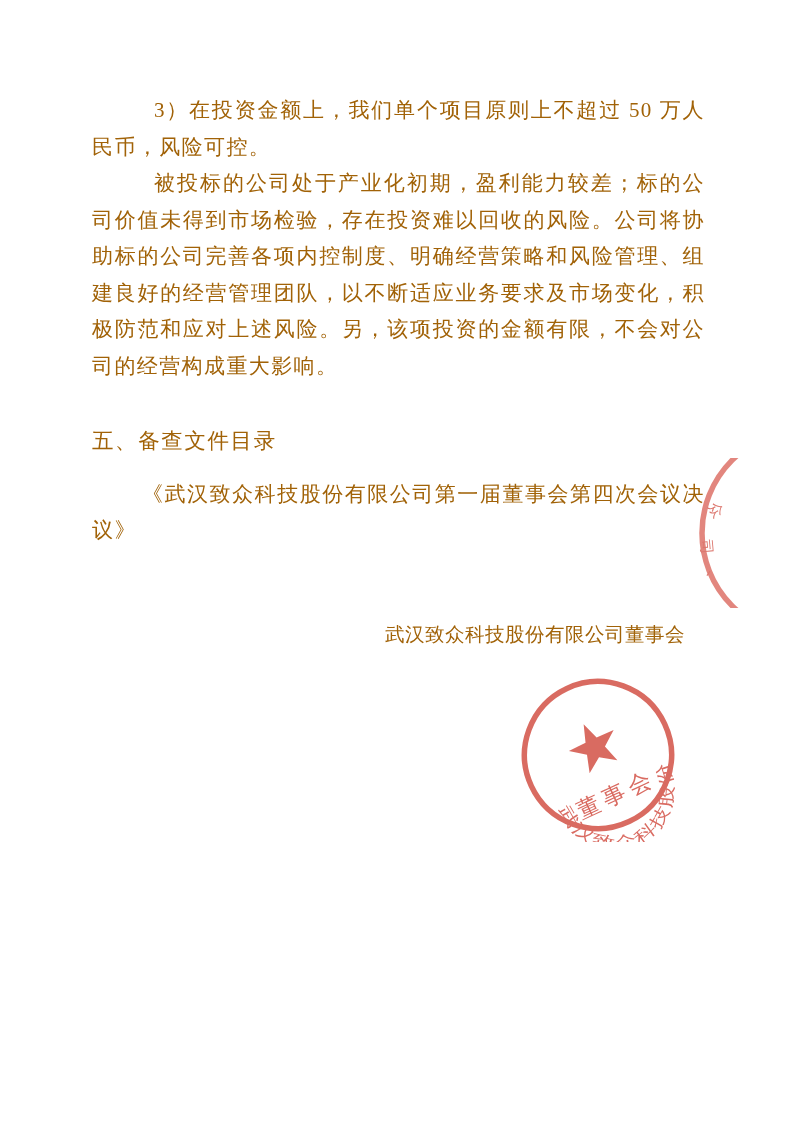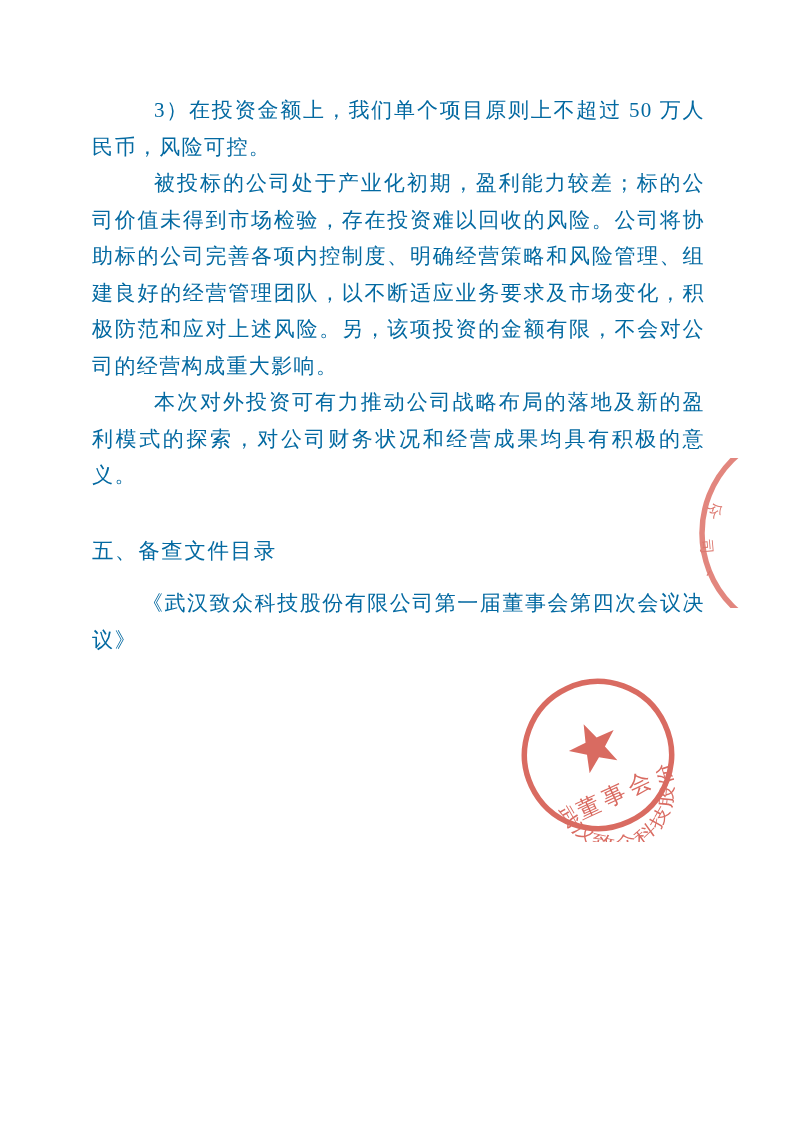--- a/index.html
+++ b/index.html
@@ -1,21 +1,21 @@
 <!DOCTYPE html>
 <html><head>
 <meta charset="utf-8">
 <style>
   html,body{margin:0;padding:0;background:#ffffff;}
   .page{
     position:relative;
     width:794px;height:1124px;
     background:#ffffff;
     font-family:"Liberation Serif","DejaVu Serif",serif;
-    color:#0369a1;
+    color:#a16207;
     overflow:hidden;
   }
   .content{
     position:absolute;
     left:92px;top:0;width:613px;
   }
   .para{
     font-size:21px;
     line-height:36.5px;
     letter-spacing:1.4px;
@@ -67,27 +67,27 @@
 <div class="page">
 
   <div class="content">
 
     <p class="para indent p1">3）在投资金额上，我们单个项目原则上不超过 50 万人民币，风险可控。</p>
 
 
     <p class="para indent p2">被投标的公司处于产业化初期，盈利能力较差；标的公司价值未得到市场检验，存在投资难以回收的风险。公司将协助标的公司完善各项内控制度、明确经营策略和风险管理、组建良好的经营管理团队，以不断适应业务要求及市场变化，积极防范和应对上述风险。另，该项投资的金额有限，不会对公司的经营构成重大影响。</p>
 
 
-    <p class="para indent p3">本次对外投资可有力推动公司战略布局的落地及新的盈利模式的探索，对公司财务状况和经营成果均具有积极的意义。</p>
 
     <p class="para h5">五、备查文件目录</p>
 
     <p class="para docitem">《武汉致众科技股份有限公司第一届董事会第四次会议决议》</p>
 
     <div class="sig">
+      <div class="sig-org">武汉致众科技股份有限公司董事会</div>
     </div>
 
   </div>
 
   <svg class="stamp-main" viewBox="0 0 174 174">
     <g transform="rotate(-25 87 87)" fill="#d4564b" stroke="none">
       <circle cx="87" cy="87" r="73.5" fill="none" stroke="#d4564b" stroke-width="5.5"></circle>
       <polygon points="87,53 93.1,70.6 111.7,71 96.9,82.2 102.3,100 87,89.4 71.7,100 77.1,82.2 62.3,71 80.9,70.6" fill="#d4564b"></polygon>
       <path id="sealArc" d="M 30.1 115.5 A 57.9 57.9 0 1 0 143.9 115.5" fill="none"></path>
       <text font-size="16.5" fill="#d4564b" letter-spacing="1">

